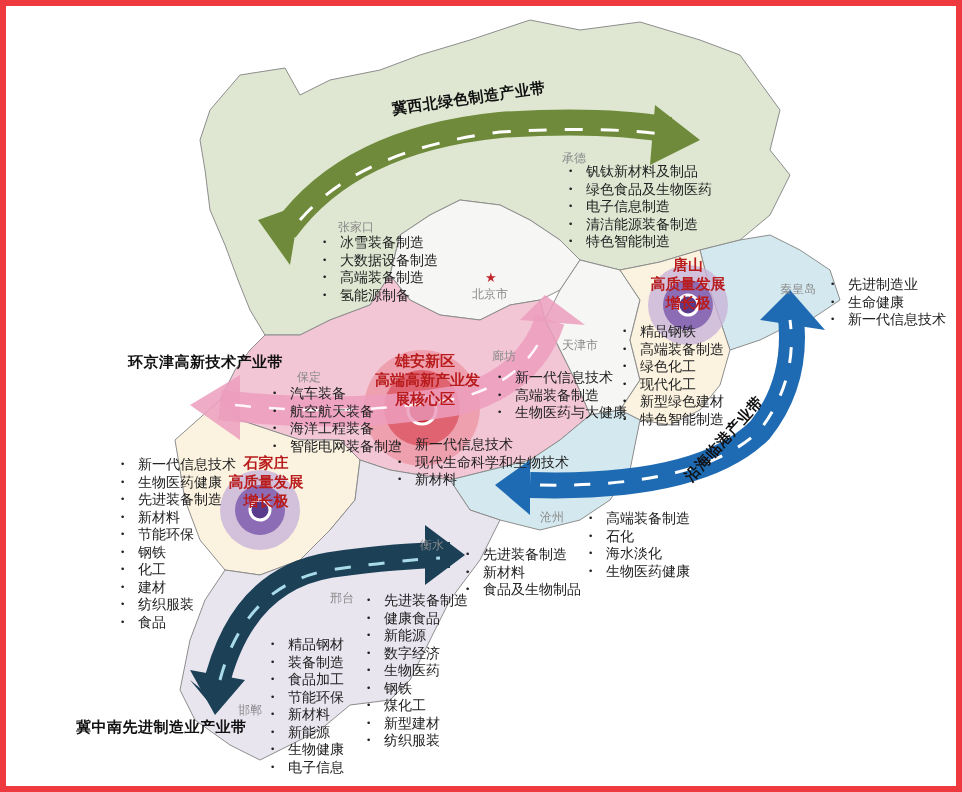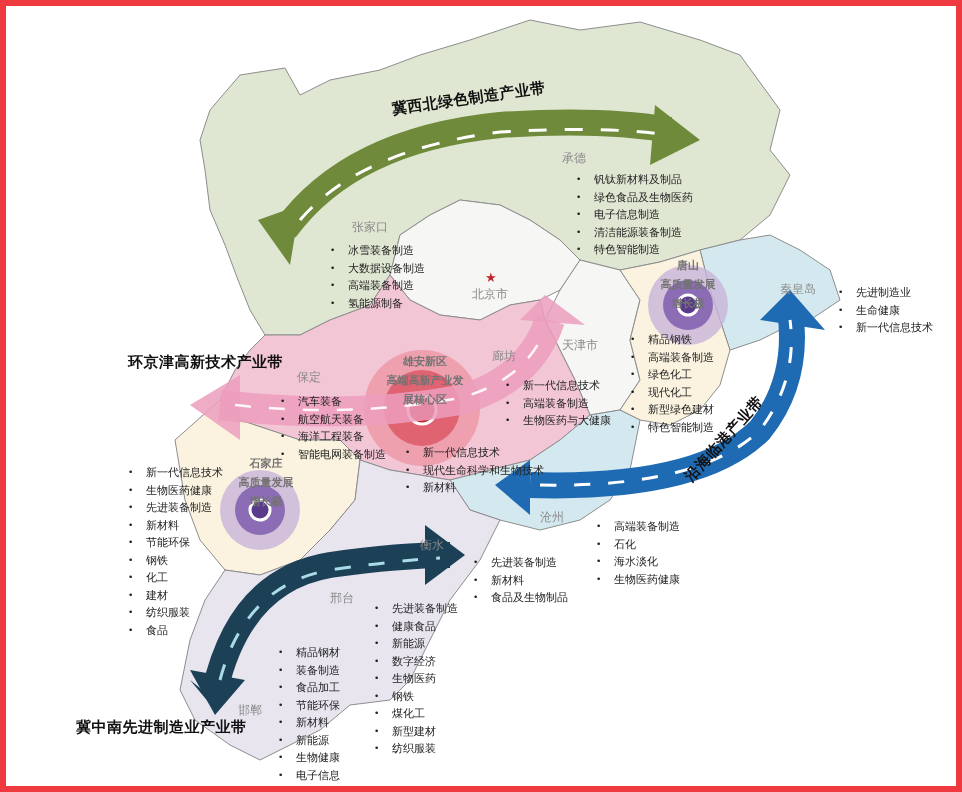--- a/index.html
+++ b/index.html
@@ -1,24 +1,24 @@
 <!DOCTYPE html>
 <html><head>
 <meta charset="utf-8">
 <style>
   html,body{margin:0;padding:0;}
   body{width:962px;height:792px;position:relative;overflow:hidden;background:#fff;font-family:"DejaVu Sans","Liberation Sans",sans-serif;}
   .frame{position:absolute;left:0;top:0;width:962px;height:792px;box-sizing:border-box;border:6px solid #ee3a3f;background:#fff;}
   svg.map{position:absolute;left:0;top:0;}
   .city{position:absolute;font-size:12px;color:#8a8a8a;white-space:nowrap;text-align:center;}
-  .list{position:absolute;margin:8px;padding:0;list-style:none;font-size:11px;color:#222;line-height:17.5px;}
+  .list{position:absolute;margin:0;padding:0;list-style:none;font-size:14px;color:#222;line-height:17.5px;}
   .list li{position:relative;padding-left:20px;white-space:nowrap;}
   .list li::before{content:"•";position:absolute;left:2px;top:0;font-size:9px;}
   .belt{position:absolute;font-weight:bold;font-size:15px;color:#111;white-space:nowrap;letter-spacing:0.5px;}
-  .pole{position:absolute;font-weight:bold;font-size:11px;color:#737373;text-align:center;line-height:19px;white-space:nowrap;}
+  .pole{position:absolute;font-weight:bold;font-size:15px;color:#b91c1c;text-align:center;line-height:19px;white-space:nowrap;}
   .star{position:absolute;color:#c0272d;font-size:13px;}
 </style>
 </head>
 <body>
 
 <div class="frame"></div>
 
 <svg class="map" width="962" height="792" viewBox="0 0 962 792">
 
   <path d="M210,110 L240,75 L285,68 L300,95 L330,80 L380,70 L420,55 L470,40 L530,20 L580,30 L640,22 L700,40 L740,55 L780,110 L770,150 L790,175 L770,215 L740,240 L700,250 L660,262 L620,270 L580,260 L560,240 L530,220 L500,205 L460,200 L430,215 L400,235 L390,275 L370,305 L330,320 L300,335 L265,335 L250,310 L238,280 L225,245 L210,210 L205,170 L200,140 Z" fill="#dfe7d2" stroke="#8d8d8d" stroke-width="1"></path>
@@ -67,21 +67,21 @@
   <path d="M540,485 Q700,488 760,430 Q798,380 790,320" fill="none" stroke="#fff" stroke-width="3" stroke-dasharray="16,18"></path>
 
   <path d="M215,690 Q240,580 330,565 Q400,555 450,555" fill="none" stroke="#1c4157" stroke-width="26"></path>
   <polygon points="190,680 215,710 240,680 215,700" fill="#1c4157"></polygon>
   <polygon points="190,670 245,680 215,715" fill="#1c4157"></polygon>
   <polygon points="425,525 465,555 425,585" fill="#1c4157"></polygon>
   <path d="M220,680 Q245,585 330,570 Q400,560 440,558" fill="none" stroke="#a9dbe8" stroke-width="3" stroke-dasharray="16,18"></path>
 </svg>
 
 <span class="city" style="left:562px;top:150px;">承德</span>
-<span class="city" style="left:352px;top:219px;">张家口</span>
+<span class="city" style="left:338px;top:219px;">张家口</span>
 <span class="star" style="left:485px;top:270px;">★</span>
 <span class="city" style="left:472px;top:286px;">北京市</span>
 <span class="city" style="left:562px;top:337px;">天津市</span>
 <span class="city" style="left:492px;top:348px;">廊坊</span>
 <span class="city" style="left:297px;top:369px;">保定</span>
 <span class="city" style="left:780px;top:281px;">秦皇岛</span>
 <span class="city" style="left:540px;top:509px;">沧州</span>
 <span class="city" style="left:420px;top:537px;font-family:Liberation Mono, monospace;">衡水</span>
 <span class="city" style="left:330px;top:590px;">邢台</span>
 <span class="city" style="left:238px;top:702px;">邯郸</span>

